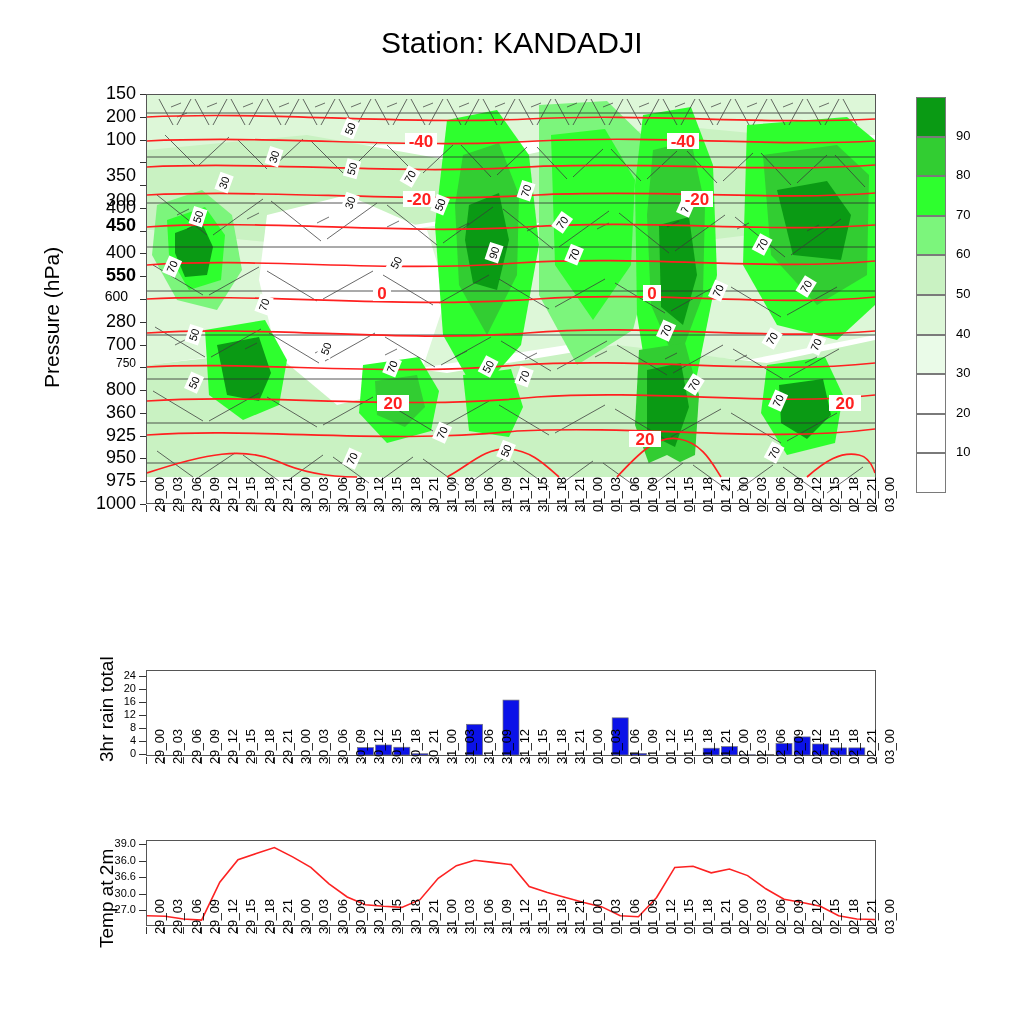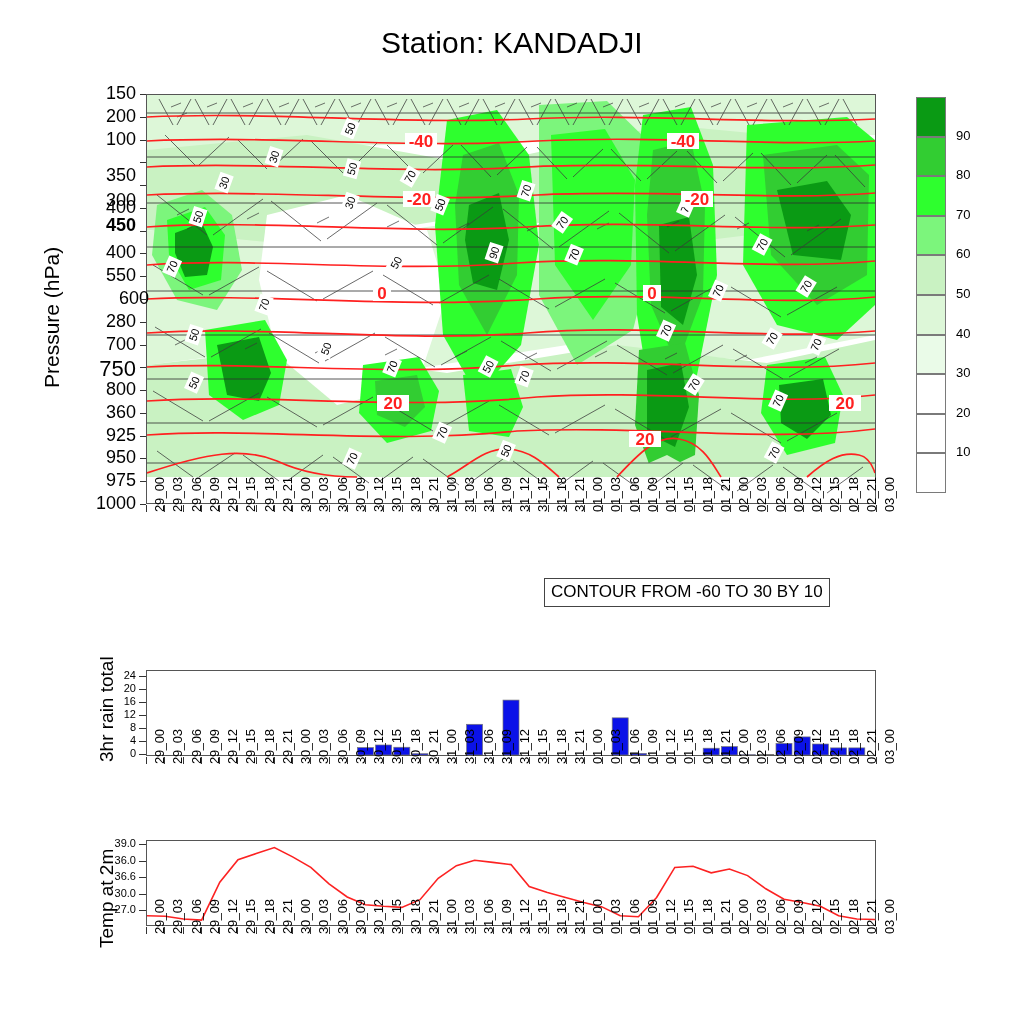--- a/index.html
+++ b/index.html
@@ -357,29 +357,29 @@
       <div class="ytick" style="left: 70px; width: 66px; top: 151.333px; font-size: 18px; margin-top: 39px;">300</div>
       <div class="tickmark" style="left: 140px; top: 162.333px; width: 6px; height: 1px;"></div>
       <div class="ytick" style="left: 70px; width: 66px; top: 165px; font-size: 18px;">350</div>
       <div class="tickmark" style="left: 140px; top: 185.111px; width: 6px; height: 1px;"></div>
       <div class="ytick" style="left: 70px; width: 66px; top: 196.889px; font-size: 18px;">400</div>
       <div class="tickmark" style="left: 140px; top: 207.889px; width: 6px; height: 1px;"></div>
       <div class="ytick" style="left: 70px; width: 66px; top: 215px; font-size: 18px; font-weight: bold;">450</div>
       <div class="tickmark" style="left: 140px; top: 230.667px; width: 6px; height: 1px;"></div>
       <div class="ytick" style="left: 70px; width: 66px; top: 242.444px; font-size: 18px;">400</div>
       <div class="tickmark" style="left: 140px; top: 253.444px; width: 6px; height: 1px;"></div>
-      <div class="ytick" style="left: 70px; width: 66px; top: 265.222px; font-size: 18px;">550</div>
+      <div class="ytick" style="left: 70px; width: 66px; top: 265.222px; font-size: 18px; font-weight: bold;">550</div>
       <div class="tickmark" style="left: 140px; top: 276.222px; width: 6px; height: 1px;"></div>
-      <div class="ytick" style="left: 83px; width: 66px; top: 288px; font-size: 18px;">600</div>
+      <div class="ytick" style="left: 62px; width: 66px; top: 288px; font-size: 14px;">600</div>
       <div class="tickmark" style="left: 140px; top: 299px; width: 6px; height: 1px;"></div>
       <div class="ytick" style="left: 70px; width: 66px; top: 310.778px; font-size: 18px;">280</div>
       <div class="tickmark" style="left: 140px; top: 321.778px; width: 6px; height: 1px;"></div>
       <div class="ytick" style="left: 70px; width: 66px; top: 333.556px; font-size: 18px;">700</div>
       <div class="tickmark" style="left: 140px; top: 344.556px; width: 6px; height: 1px;"></div>
-      <div class="ytick" style="left: 70px; width: 66px; top: 356.333px; font-size: 22px;">750</div>
+      <div class="ytick" style="left: 70px; width: 66px; top: 356.333px; font-size: 12px;">750</div>
       <div class="tickmark" style="left: 140px; top: 367.333px; width: 6px; height: 1px;"></div>
       <div class="ytick" style="left: 70px; width: 66px; top: 379.111px; font-size: 18px;">800</div>
       <div class="tickmark" style="left: 140px; top: 390.111px; width: 6px; height: 1px;"></div>
       <div class="ytick" style="left: 70px; width: 66px; top: 401.889px; font-size: 18px;">360</div>
       <div class="tickmark" style="left: 140px; top: 412.889px; width: 6px; height: 1px;"></div>
       <div class="ytick" style="left: 70px; width: 66px; top: 424.667px; font-size: 18px;">925</div>
       <div class="tickmark" style="left: 140px; top: 435.667px; width: 6px; height: 1px;"></div>
       <div class="ytick" style="left: 70px; width: 66px; top: 447.444px; font-size: 18px;">950</div>
       <div class="tickmark" style="left: 140px; top: 458.444px; width: 6px; height: 1px;"></div>
       <div class="ytick" style="left: 70px; width: 66px; top: 470.222px; font-size: 18px;">975</div>
@@ -489,21 +489,20 @@
       <div class="cblabel" style="left: 956px; top: 167.2px;">80</div>
       <div class="cblabel" style="left: 956px; top: 206.8px;">70</div>
       <div class="cblabel" style="left: 956px; top: 246.4px;">60</div>
       <div class="cblabel" style="left: 956px; top: 286px;">50</div>
       <div class="cblabel" style="left: 956px; top: 325.6px;">40</div>
       <div class="cblabel" style="left: 956px; top: 365.2px;">30</div>
       <div class="cblabel" style="left: 956px; top: 404.8px;">20</div>
       <div class="cblabel" style="left: 956px; top: 444.4px;">10</div>
     </div>
 
-  <div id="contournote">CONTOUR FROM -60 TO 30 BY 10</div>
 
   <div class="ylabel-rot" style="left:96px;top:762px;font-size:19px;">3hr rain total</div>
   <div id="rainpanel">
     <svg class="panel-svg" width="728" height="84" viewBox="0 0 728 84">
       <g id="rain-bars">
           <rect x="210.392" y="76.56923076923077" width="16.016" height="7.43076923076923" fill="#0b12e8" stroke="#777" stroke-width="0.7"></rect>
           <rect x="228.59199999999998" y="73.98461538461538" width="16.016" height="10.015384615384615" fill="#0b12e8" stroke="#777" stroke-width="0.7"></rect>
           <rect x="246.79199999999997" y="76.24615384615385" width="16.016" height="7.753846153846153" fill="#0b12e8" stroke="#777" stroke-width="0.7"></rect>
           <rect x="264.992" y="82.70769230769231" width="16.016" height="1.2923076923076924" fill="#0b12e8" stroke="#777" stroke-width="0.7"></rect>
           <rect x="319.59200000000004" y="53.30769230769231" width="16.016" height="30.69230769230769" fill="#0b12e8" stroke="#777" stroke-width="0.7"></rect>

